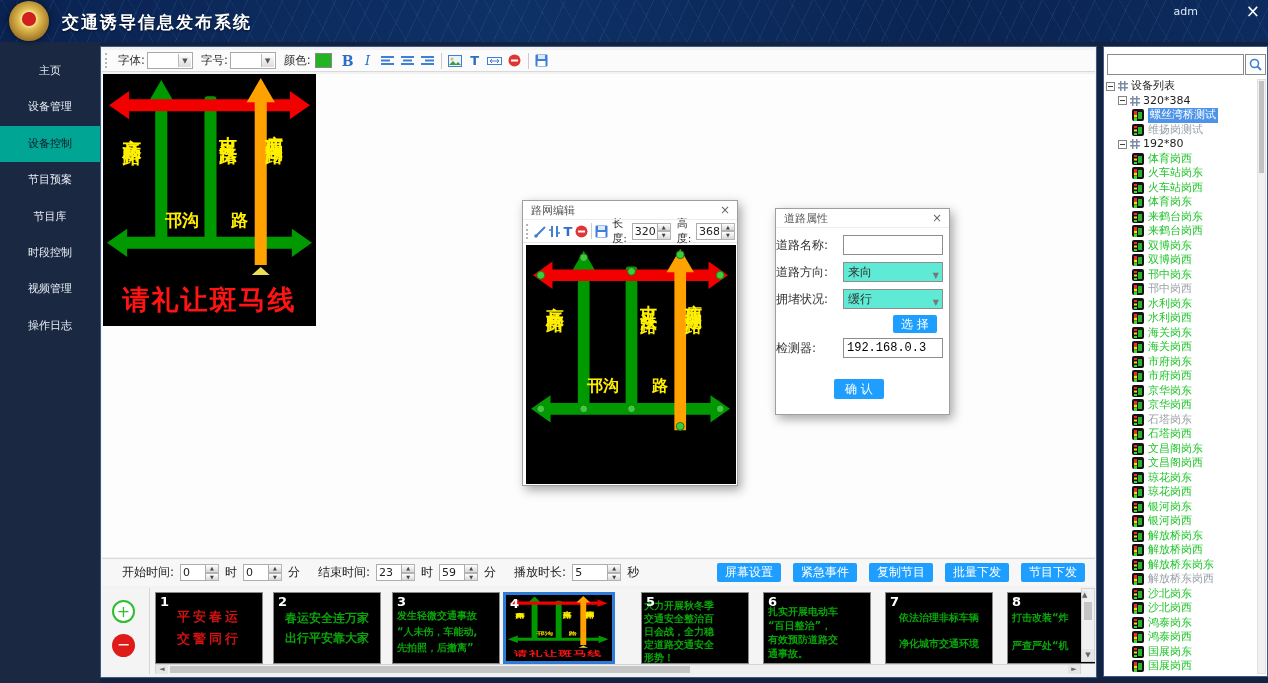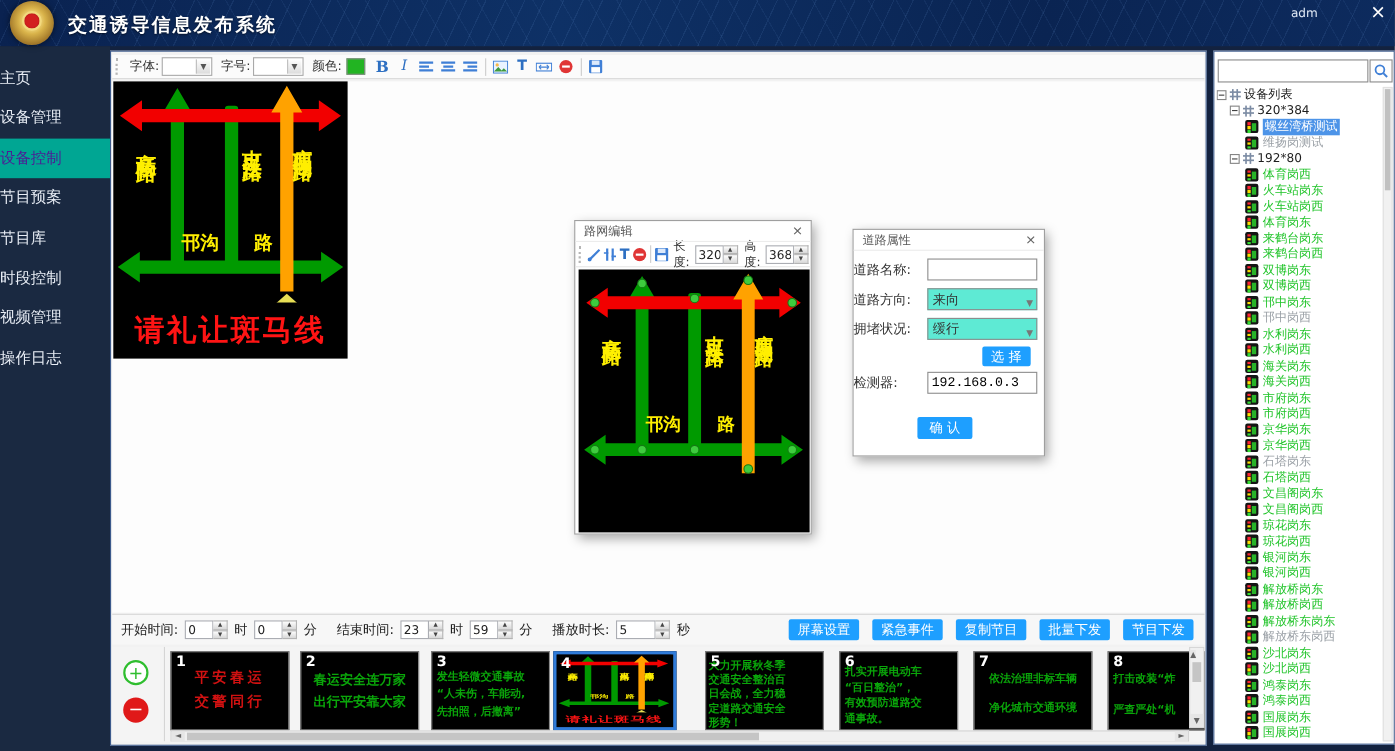--- a/index.html
+++ b/index.html
@@ -17,22 +17,22 @@
     box-shadow:0 0 6px rgba(0,0,0,.6);z-index:2}
   .logo i{position:absolute;left:11px;top:9px;width:18px;height:18px;border-radius:50%;
     background:radial-gradient(circle,#d21f1f 0 55%,#8e1212 100%);border:2px solid #f2d97e}
   .app-title{position:absolute;left:62px;top:11px;color:#fff;font-size:17px;font-weight:bold;
     letter-spacing:2px;z-index:2;text-shadow:0 1px 2px rgba(0,0,0,.6)}
   .hdr-user{position:absolute;right:70px;top:5px;color:#dfe8f5;font-size:11px;z-index:2}
   .hdr-close{position:absolute;right:8px;top:1px;color:#fff;font-size:17px;z-index:2;cursor:pointer;line-height:20px}
 
   
   .sidebar{position:absolute;left:0;top:42px;width:100px;height:641px;background:#1a2941;padding-top:11px}
-  .side-item{height:36.4px;line-height:36.4px;color:#e8edf5;font-size:14px;cursor:pointer}
-  .side-item.active{background:#00a693;color:#4c1d95}
+  .side-item{height:36.4px;line-height:36.4px;text-align:center;color:#e8edf5;font-size:11px;cursor:pointer}
+  .side-item.active{background:#00a693;color:#0f172a}
 
   
   .main-bg{position:absolute;left:100px;top:46px;width:997px;height:632px;background:#f2f2f2;border:1px solid #3c5a8c}
   .toolbar{position:absolute;left:102px;top:50px;width:993px;height:22px;background:#fbfbfb;border-bottom:1px solid #d9d9d9;
     display:flex;align-items:center;font-size:11.5px;color:#333}
   .grip{width:5px;height:15px;border-left:2px dotted #b5b5b5;margin:0 4px 0 3px}
   .tb-lbl{margin:0 2px 0 4px}
   .tb-sel{width:46px;height:17px;background:#fff;border:1px solid #a9a9a9;position:relative;margin-right:4px}
   .tb-sel b{position:absolute;right:1px;top:1px;bottom:1px;width:13px;background:linear-gradient(#fefefe,#dcdcdc);
     border-left:1px solid #bbb;color:#555;font-size:7px;line-height:15px;text-align:center;font-weight:normal}
@@ -335,21 +335,21 @@
     <button class="bbtn" style="position:absolute;left:117px;top:106px;height:18px;line-height:18px;padding:0 8px">选 择</button>
     <div class="prow" style="left:0;top:129px;width:172px">
       <span class="plbl">检测器:</span>
       <input class="pinput" value="192.168.0.3" style="">
     </div>
     <button class="bbtn" style="position:absolute;left:58px;top:170px">确 认</button>
   </div>
 </div>
 
 <div class="bbar">
-  <span class="lbl" style="margin-left:8px">开始时间:</span>
+  <span class="lbl" style="margin-left:20px">开始时间:</span>
   <span class="spin">
       <input value="0" style="">
     <span class="ud">
         <span>▲</span>
         <span>▼</span>
       </span>
     </span>
   <span class="lbl">时</span>
   <span class="spin">
       <input value="0" style="">

